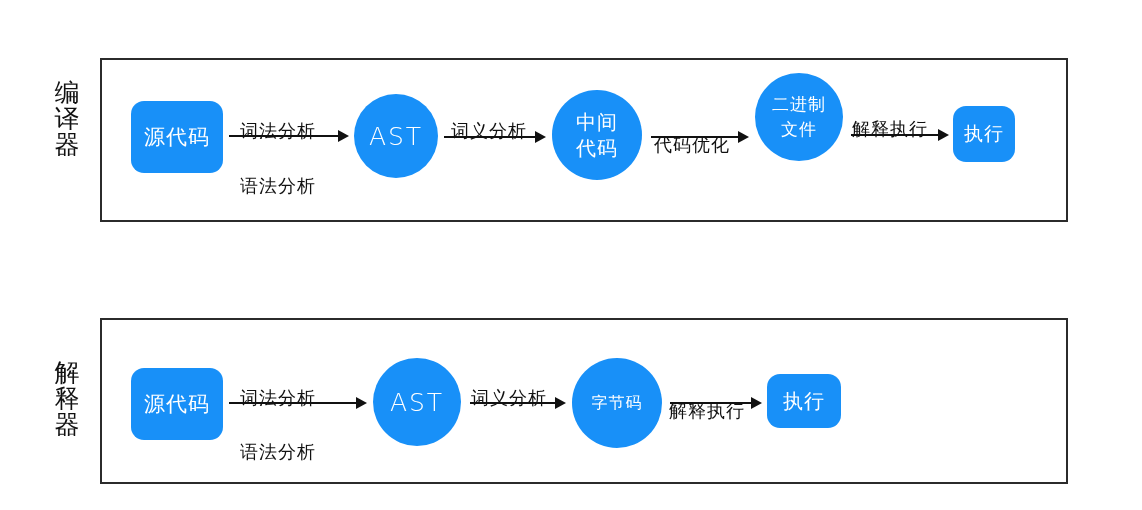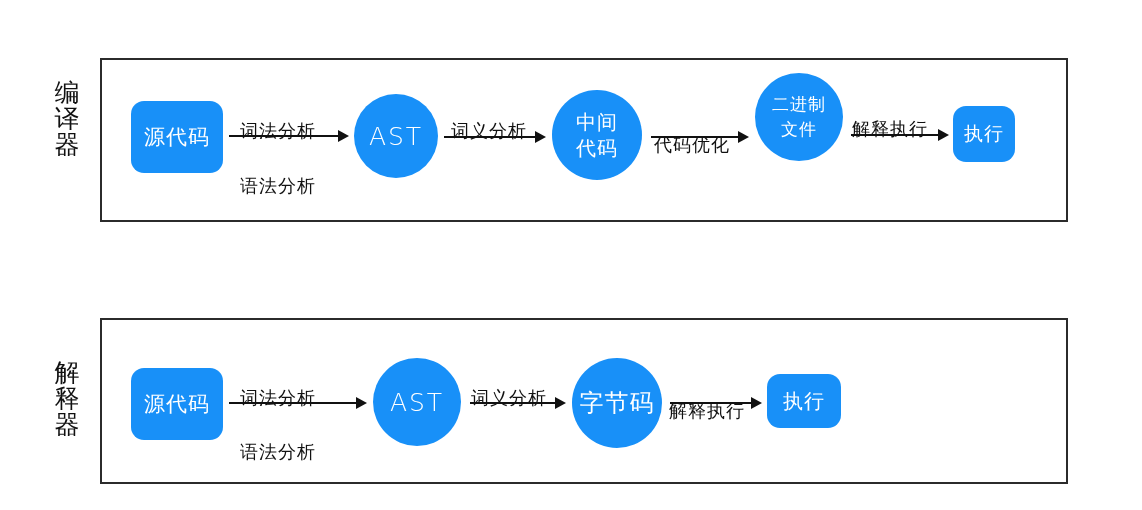--- a/index.html
+++ b/index.html
@@ -68,21 +68,21 @@
   
   #node-src-1   { left: 131px; top: 101px; width: 92px;  height: 72px;  font-size: 21px; }
   #node-ast-1   { left: 354px; top: 94px;  width: 84px;  height: 84px;  font-size: 25px; letter-spacing: 2px; font-weight: 300; }
   #node-ir-1    { left: 552px; top: 90px;  width: 90px;  height: 90px;  font-size: 20px; line-height: 26px; }
   #node-bin-1   { left: 755px; top: 73px;  width: 88px;  height: 88px;  font-size: 17px; line-height: 25px; }
   #node-exec-1  { left: 953px; top: 106px; width: 62px;  height: 56px;  font-size: 19px; }
 
   
   #node-src-2   { left: 131px; top: 368px; width: 92px;  height: 72px;  font-size: 21px; }
   #node-ast-2   { left: 373px; top: 358px; width: 88px;  height: 88px;  font-size: 25px; letter-spacing: 2px; font-weight: 300; }
-  #node-byte-2  { left: 572px; top: 358px; width: 90px;  height: 90px;  font-size: 24px; }
+  #node-byte-2  { left: 572px; top: 358px; width: 90px;  height: 90px;  font-size: 16px; }
   #node-exec-2  { left: 767px; top: 374px; width: 74px;  height: 54px;  font-size: 20px; }
 
   
   .arrow {
     position: absolute;
     height: 2px;
     background: #111111;
   }
   .arrow::after {
     content: "";

